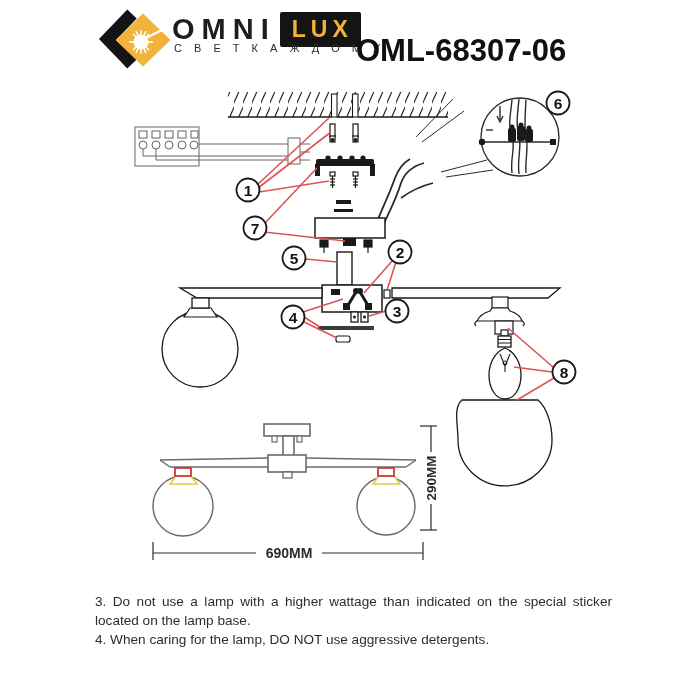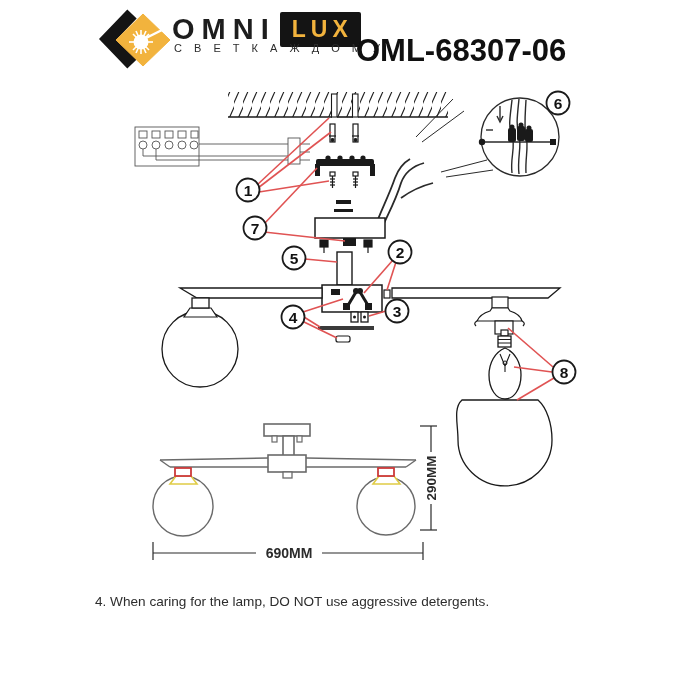--- a/index.html
+++ b/index.html
@@ -339,14 +339,15 @@
   <g stroke="#2b2b2b" stroke-width="1.2">
     <line x1="420" y1="346" x2="437" y2="346"></line>
     <line x1="420" y1="450" x2="437" y2="450"></line>
     <line x1="431" y1="346" x2="431" y2="372"></line>
     <line x1="431" y1="424" x2="431" y2="450"></line>
     <text x="431" y="398" text-anchor="middle" stroke="none" fill="#2b2b2b" font-family="Liberation Sans, sans-serif" font-size="13.5" font-weight="bold" transform="rotate(-90 431 398)" dy="5">290MM</text>
   </g>
 </svg>
 
 <div class="instructions">
+  <p class="just">3. Do not use a lamp with a higher wattage than indicated on the special sticker located on the lamp base.</p>
   <p>4. When caring for the lamp, DO NOT use aggressive detergents.</p>
 </div>
 
 </body></html>

